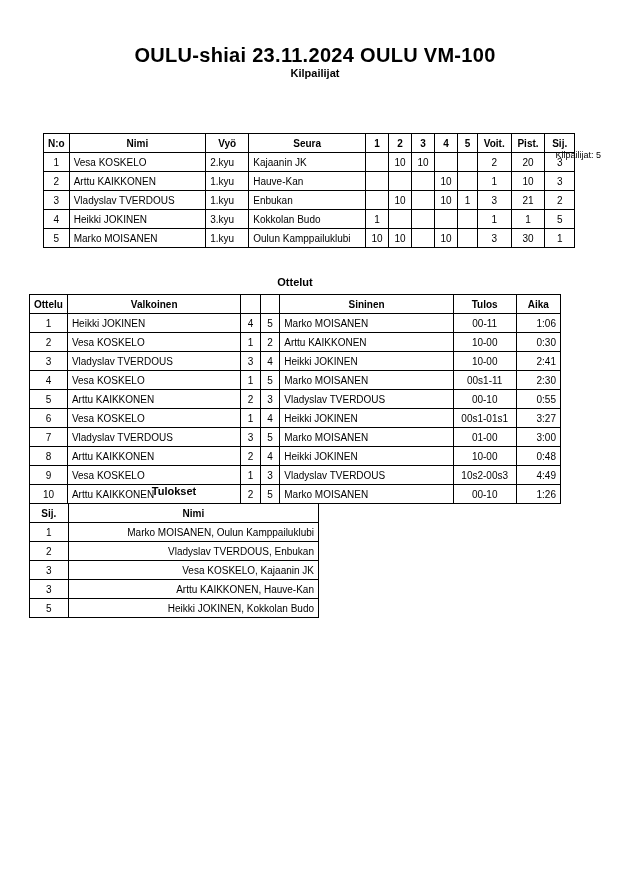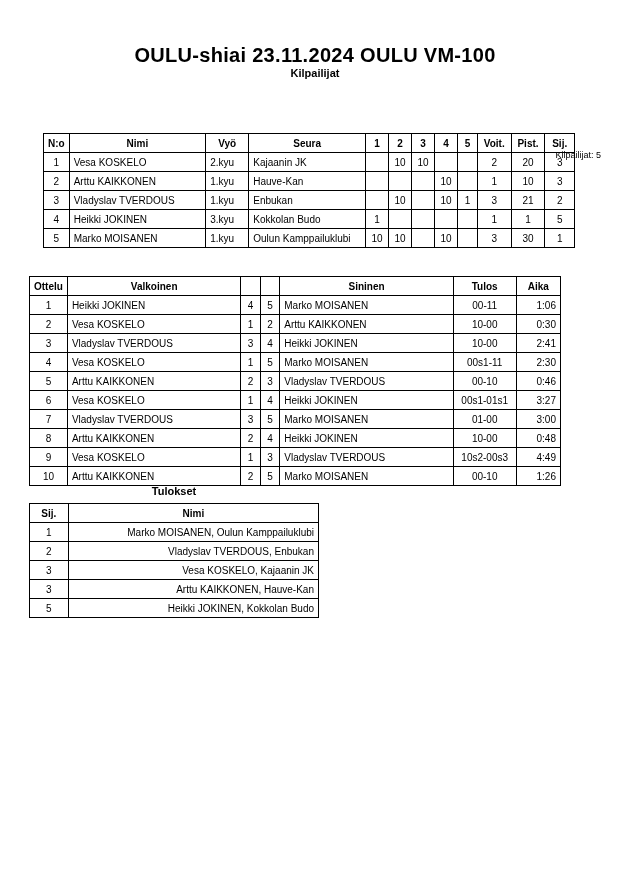--- a/index.html
+++ b/index.html
@@ -215,20 +215,21 @@
         <td class="c-num">10</td>
         <td class="c-num"></td>
         <td class="c-voit">3</td>
         <td class="c-pist">30</td>
         <td class="c-sij">1</td>
       </tr>
     </tbody>
   </table>
 
   <div id="matches-wrap">
+    <div class="ottelut-head">Ottelut</div>
     <table id="matches-table">
       <thead>
         <tr>
           <th class="m-no">Ottelu</th>
           <th class="m-white">Valkoinen</th>
           <th class="m-p1"></th>
           <th class="m-p2"></th>
           <th class="m-blue">Sininen</th>
           <th class="m-result">Tulos</th>
           <th class="m-time">Aika</th>
@@ -271,21 +272,21 @@
           <td class="m-result">00s1-11</td>
           <td class="m-time">2:30</td>
         </tr>
         <tr>
           <td class="m-no">5</td>
           <td class="m-white">Arttu KAIKKONEN</td>
           <td class="m-p1">2</td>
           <td class="m-p2">3</td>
           <td class="m-blue">Vladyslav TVERDOUS</td>
           <td class="m-result">00-10</td>
-          <td class="m-time">0:46</td>
+          <td class="m-time">0:55</td>
         </tr>
         <tr>
           <td class="m-no">6</td>
           <td class="m-white">Vesa KOSKELO</td>
           <td class="m-p1">1</td>
           <td class="m-p2">4</td>
           <td class="m-blue">Heikki JOKINEN</td>
           <td class="m-result">00s1-01s1</td>
           <td class="m-time">3:27</td>
         </tr>

